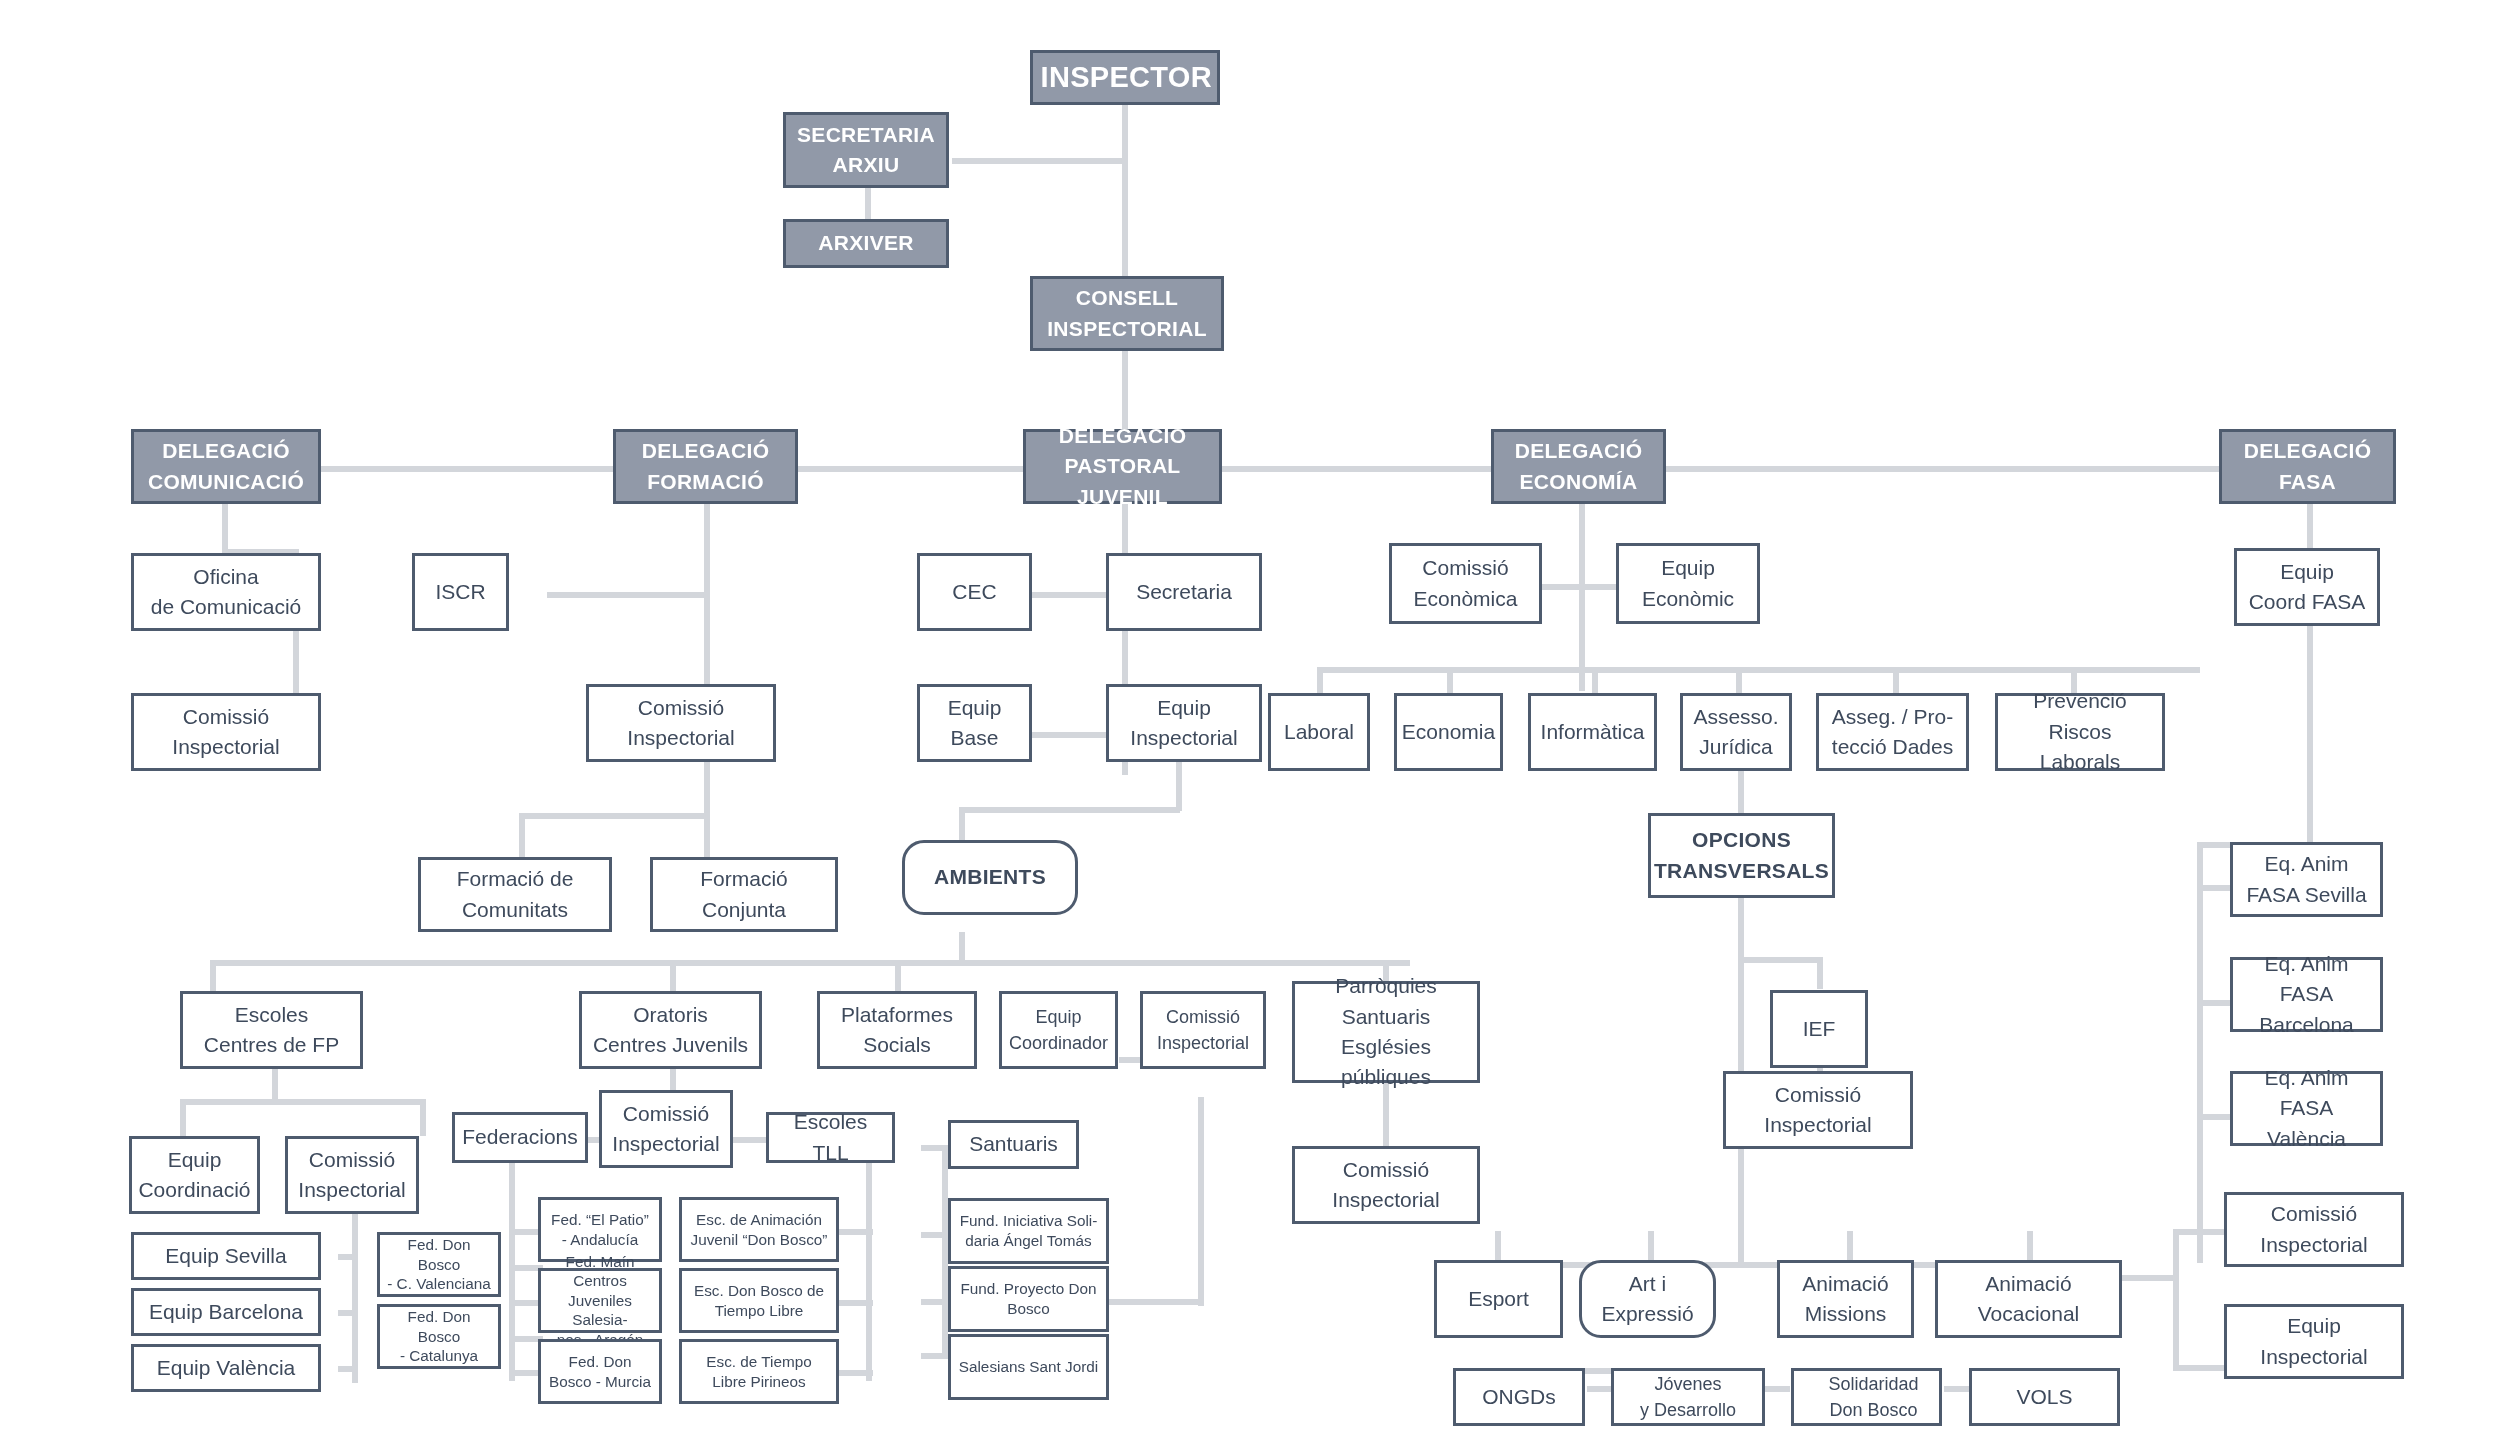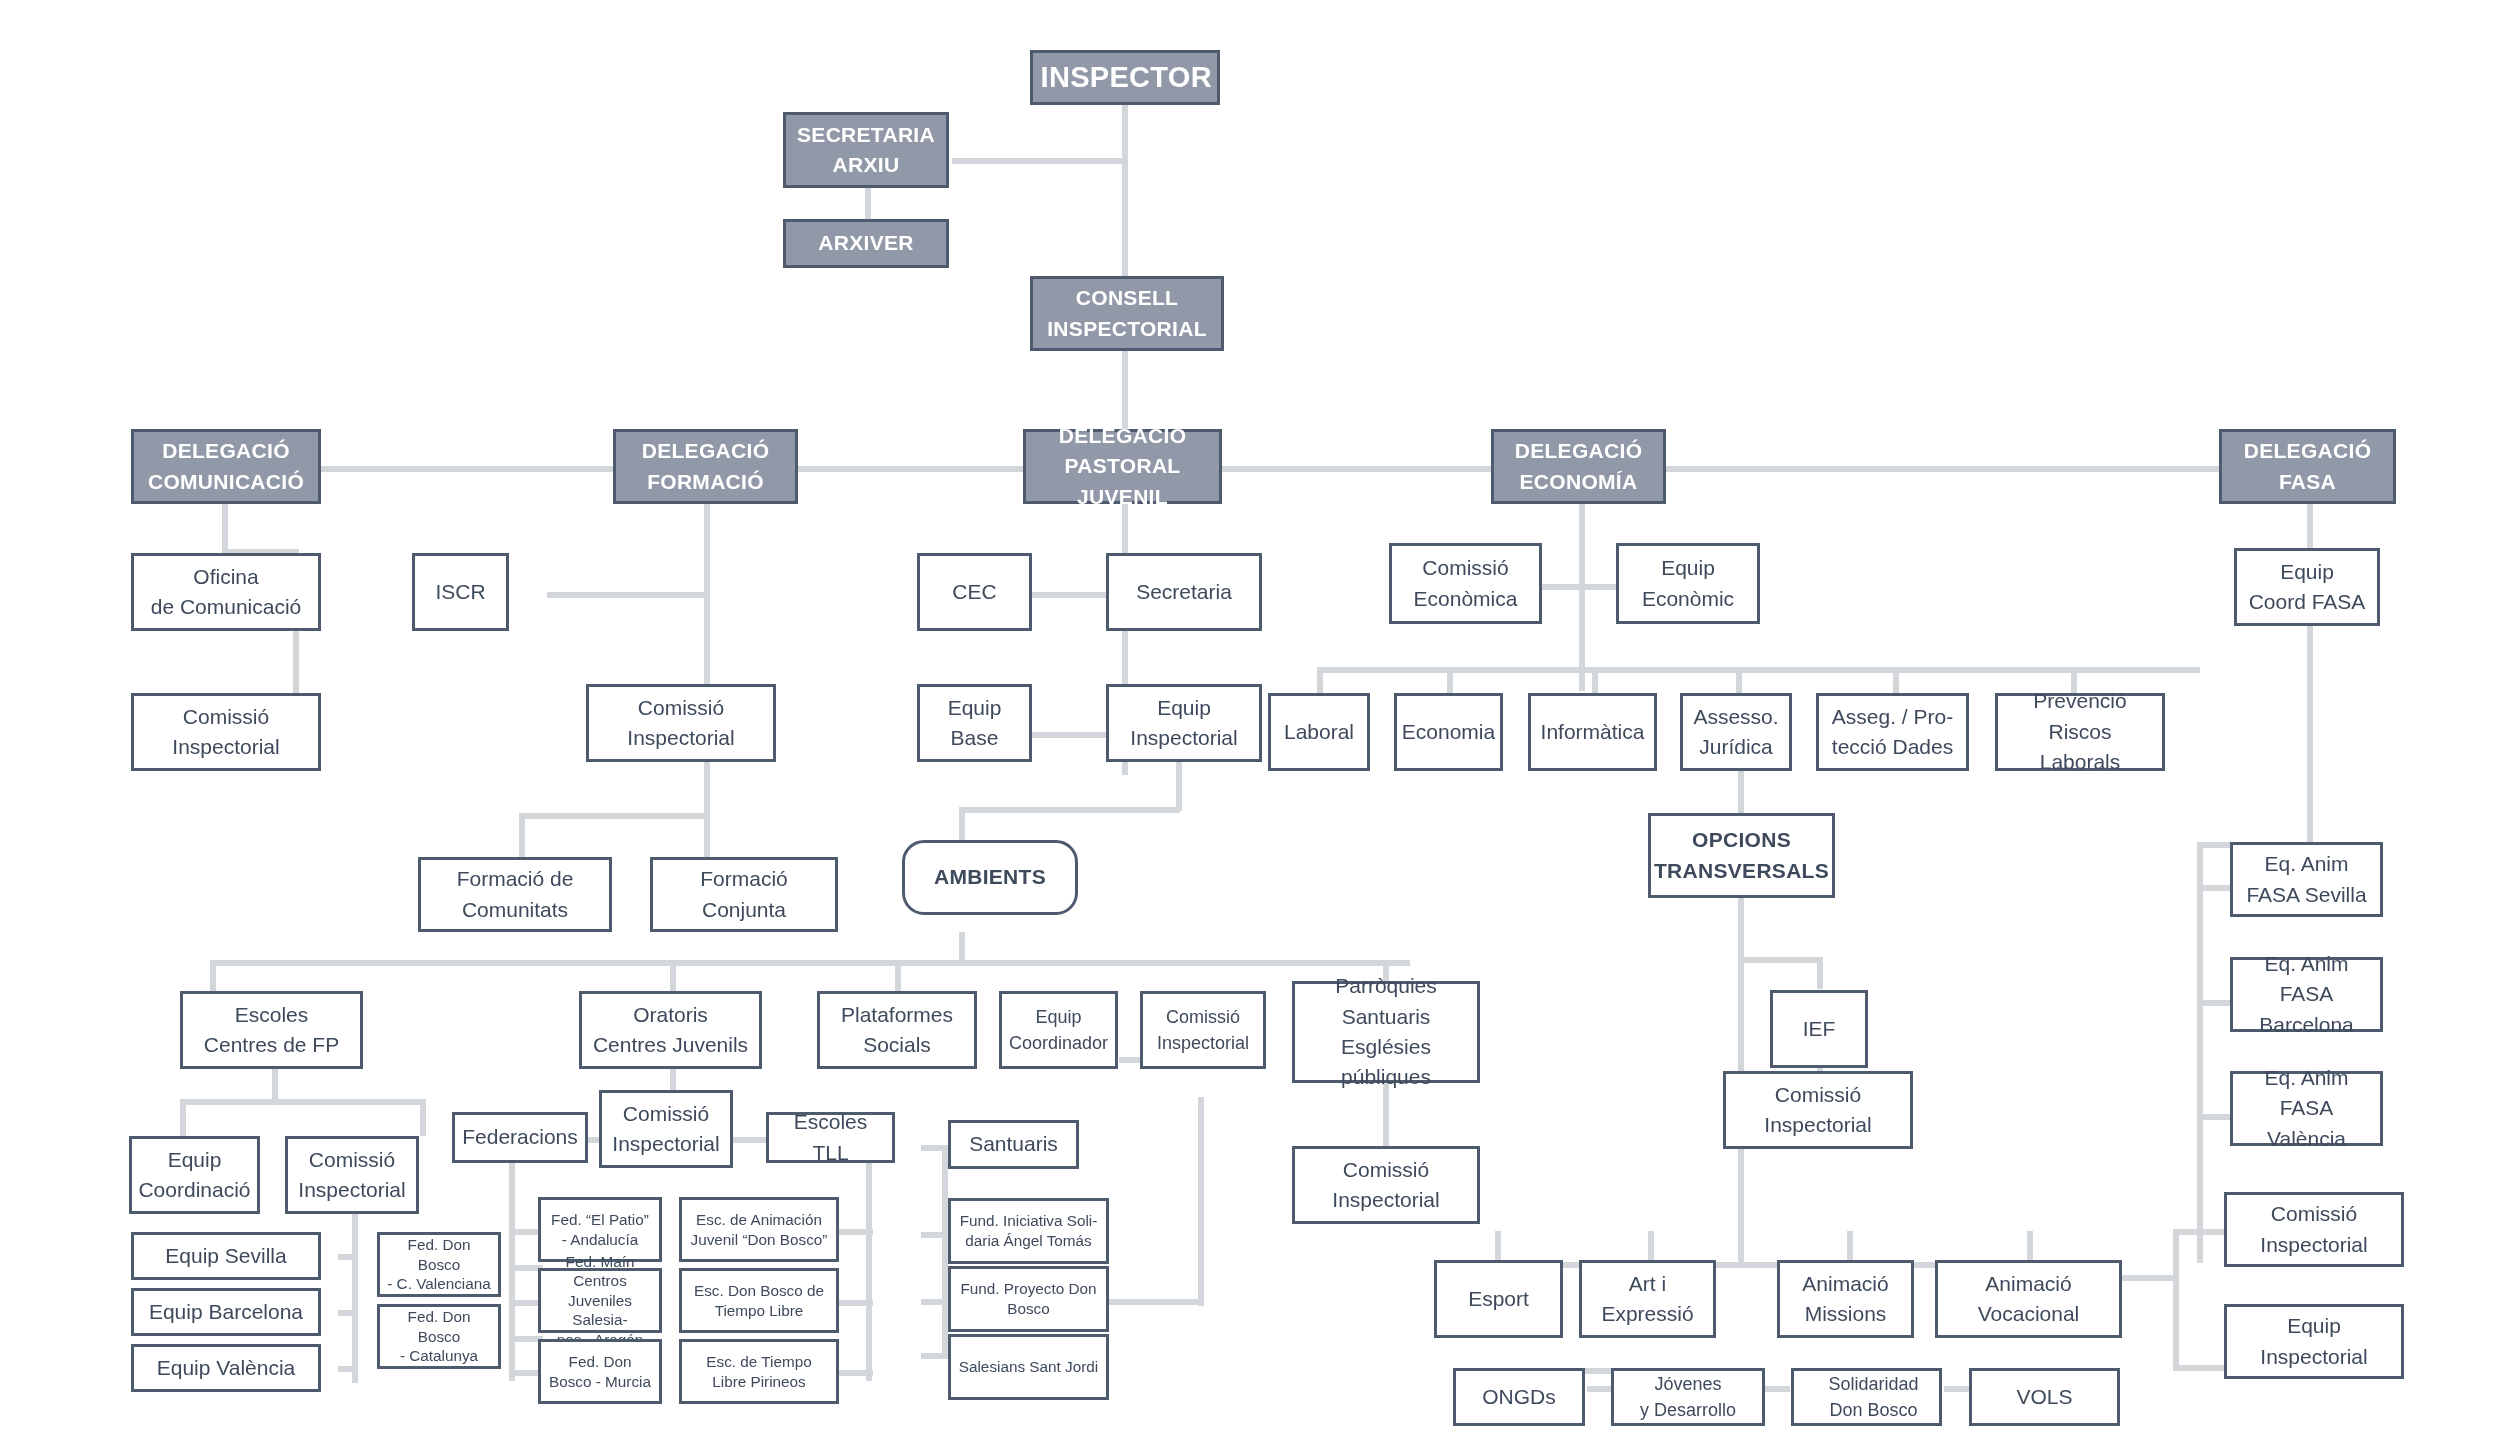--- a/index.html
+++ b/index.html
@@ -468,21 +468,21 @@
 
   <div class="node fs-m" style="left:1723px;top:1071px;width:190px;height:78px;">
     <span class="t">Comissió
 Inspectorial</span>
   </div>
 
   <div class="node fs-m" style="left:1434px;top:1260px;width:129px;height:78px;">
     <span class="t">Esport</span>
   </div>
 
-  <div class="node fs-m" style="left:1579px;top:1260px;width:137px;height:78px;">
+  <div class="node fs-m" style="left:1579px;top:1260px;width:137px;height:78px;border-radius:22px;">
     <span class="t">Art i
 Expressió</span>
   </div>
 
   <div class="node fs-m" style="left:1777px;top:1260px;width:137px;height:78px;">
     <span class="t">Animació
 Missions</span>
   </div>
 
   <div class="node fs-m" style="left:1935px;top:1260px;width:187px;height:78px;">

